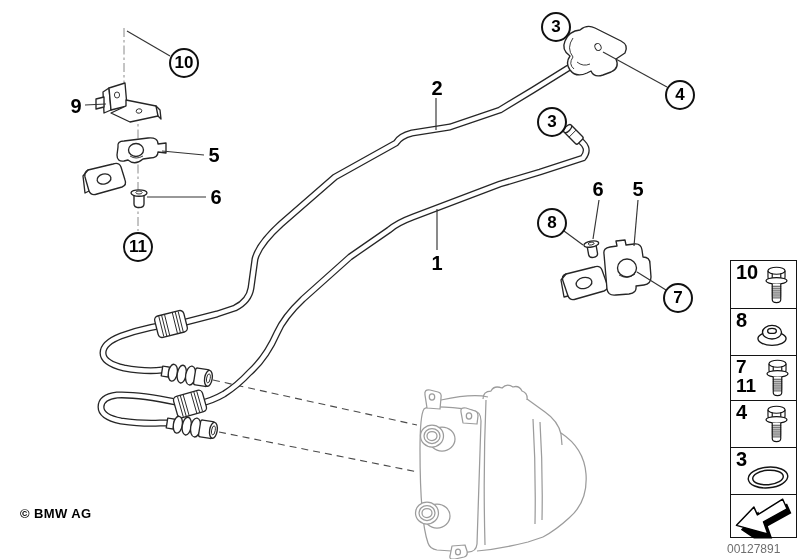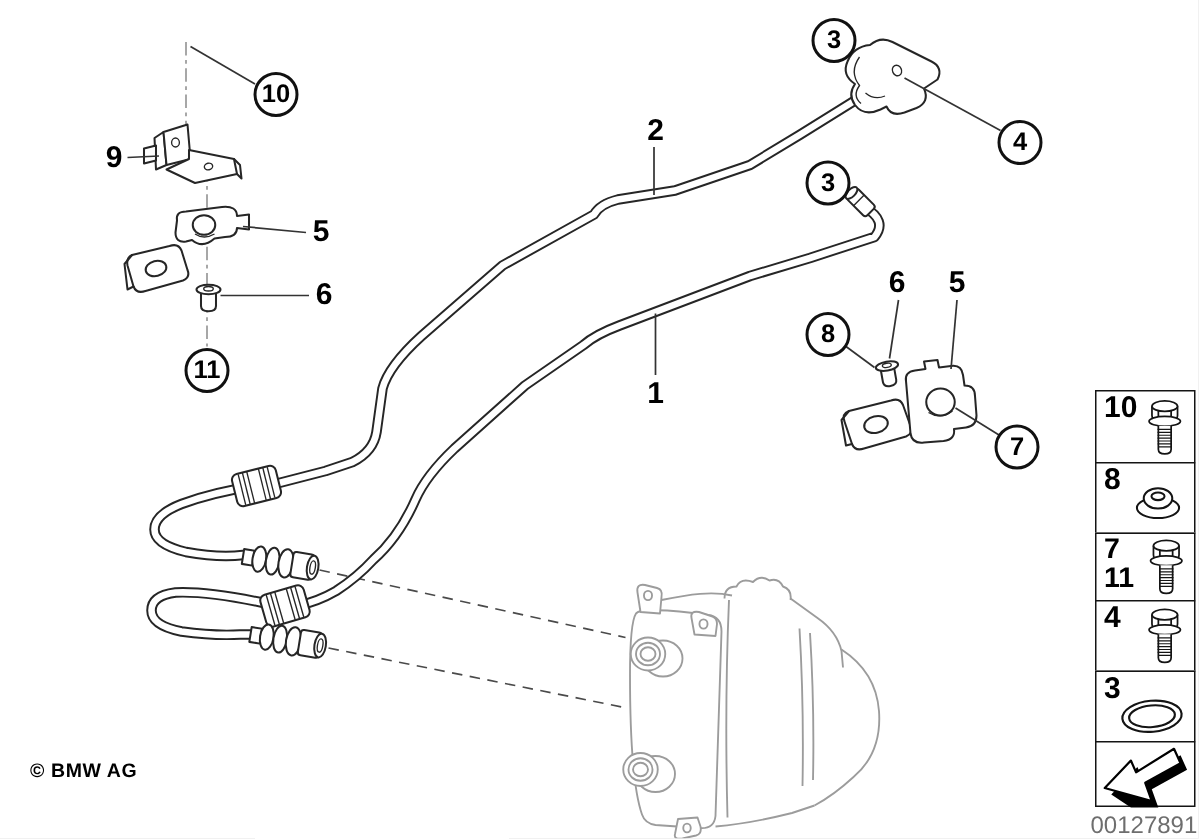--- a/index.html
+++ b/index.html
@@ -35,21 +35,21 @@
     position:absolute;left:730px;width:67px;box-sizing:border-box;
     border:1.7px solid #141414;background:#fff;
   }
   .legend-num{
     position:absolute;left:5px;top:1px;font-weight:bold;font-size:20px;line-height:20px;color:#000;
   }
   .legend-num .l2{display:block;}
   .legend-icon{position:absolute;}
   
   .copyright{position:absolute;left:20px;top:506px;font-size:13px;font-weight:bold;color:#000;letter-spacing:0.4px;}
-  .partnum{position:absolute;left:727px;top:542px;width:70px;font-size:16px;color:#6e6e6e;}
+  .partnum{position:absolute;left:727px;top:542px;width:70px;font-size:12px;color:#6e6e6e;}
 </style>
 </head>
 <body>
 
 <div class="stage">
 
   <svg class="artwork" width="799" height="559" viewBox="0 0 799 559">
 
     <defs>
       <symbol id="sym-bolt" viewBox="0 0 40 52">

